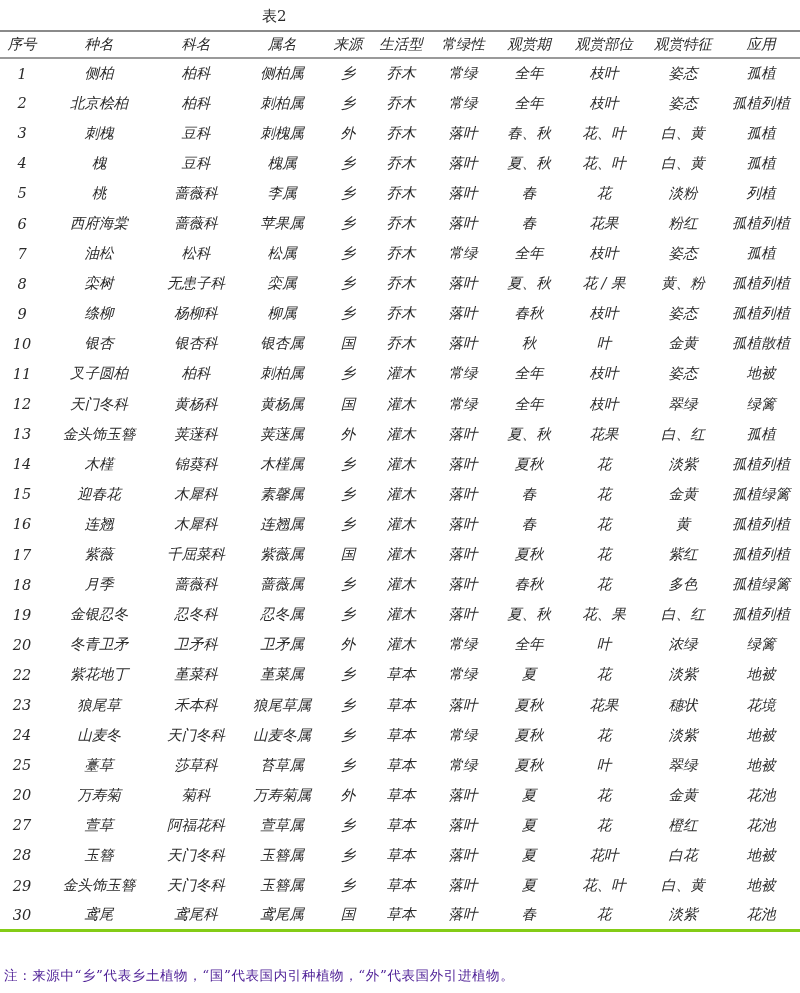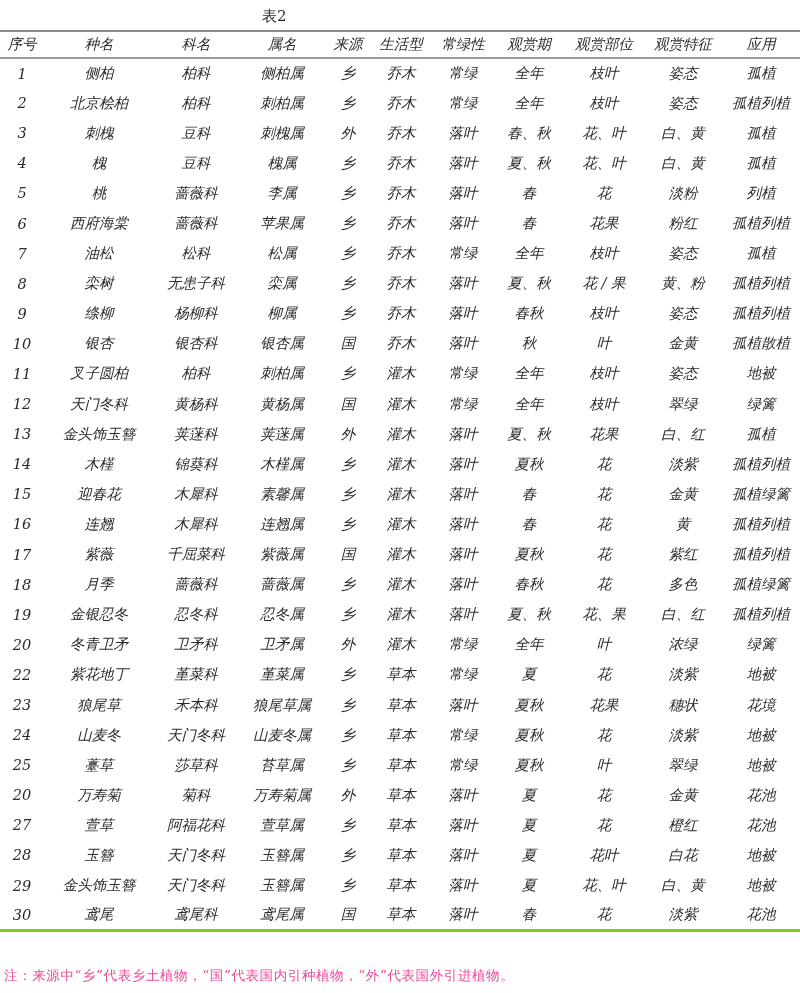--- a/index.html
+++ b/index.html
@@ -26,21 +26,21 @@
     border-top: 2px solid #8a8a8a; border-bottom: 2px solid #9a9a9a;
     padding: 0; white-space: nowrap;
   }
   tbody tr { height: 30.1px; }
   tbody td {
     text-align: center; vertical-align: middle; padding: 0; white-space: nowrap;
   }
   tbody tr:last-child td { border-bottom: 3px solid #84cc16; margin-left: 21px; }
   .note {
     position: absolute; top: 964px; left: 4px; font-size: 13.5px; line-height: 22px;
-    letter-spacing: 0.6px; color: #ec4899;
+    letter-spacing: 0.6px; color: #4c1d95;
   }
 </style>
 </head>
 <body>
 
 <div class="caption">
   <span class="label">表2</span>
 </div>
 
 <table>

